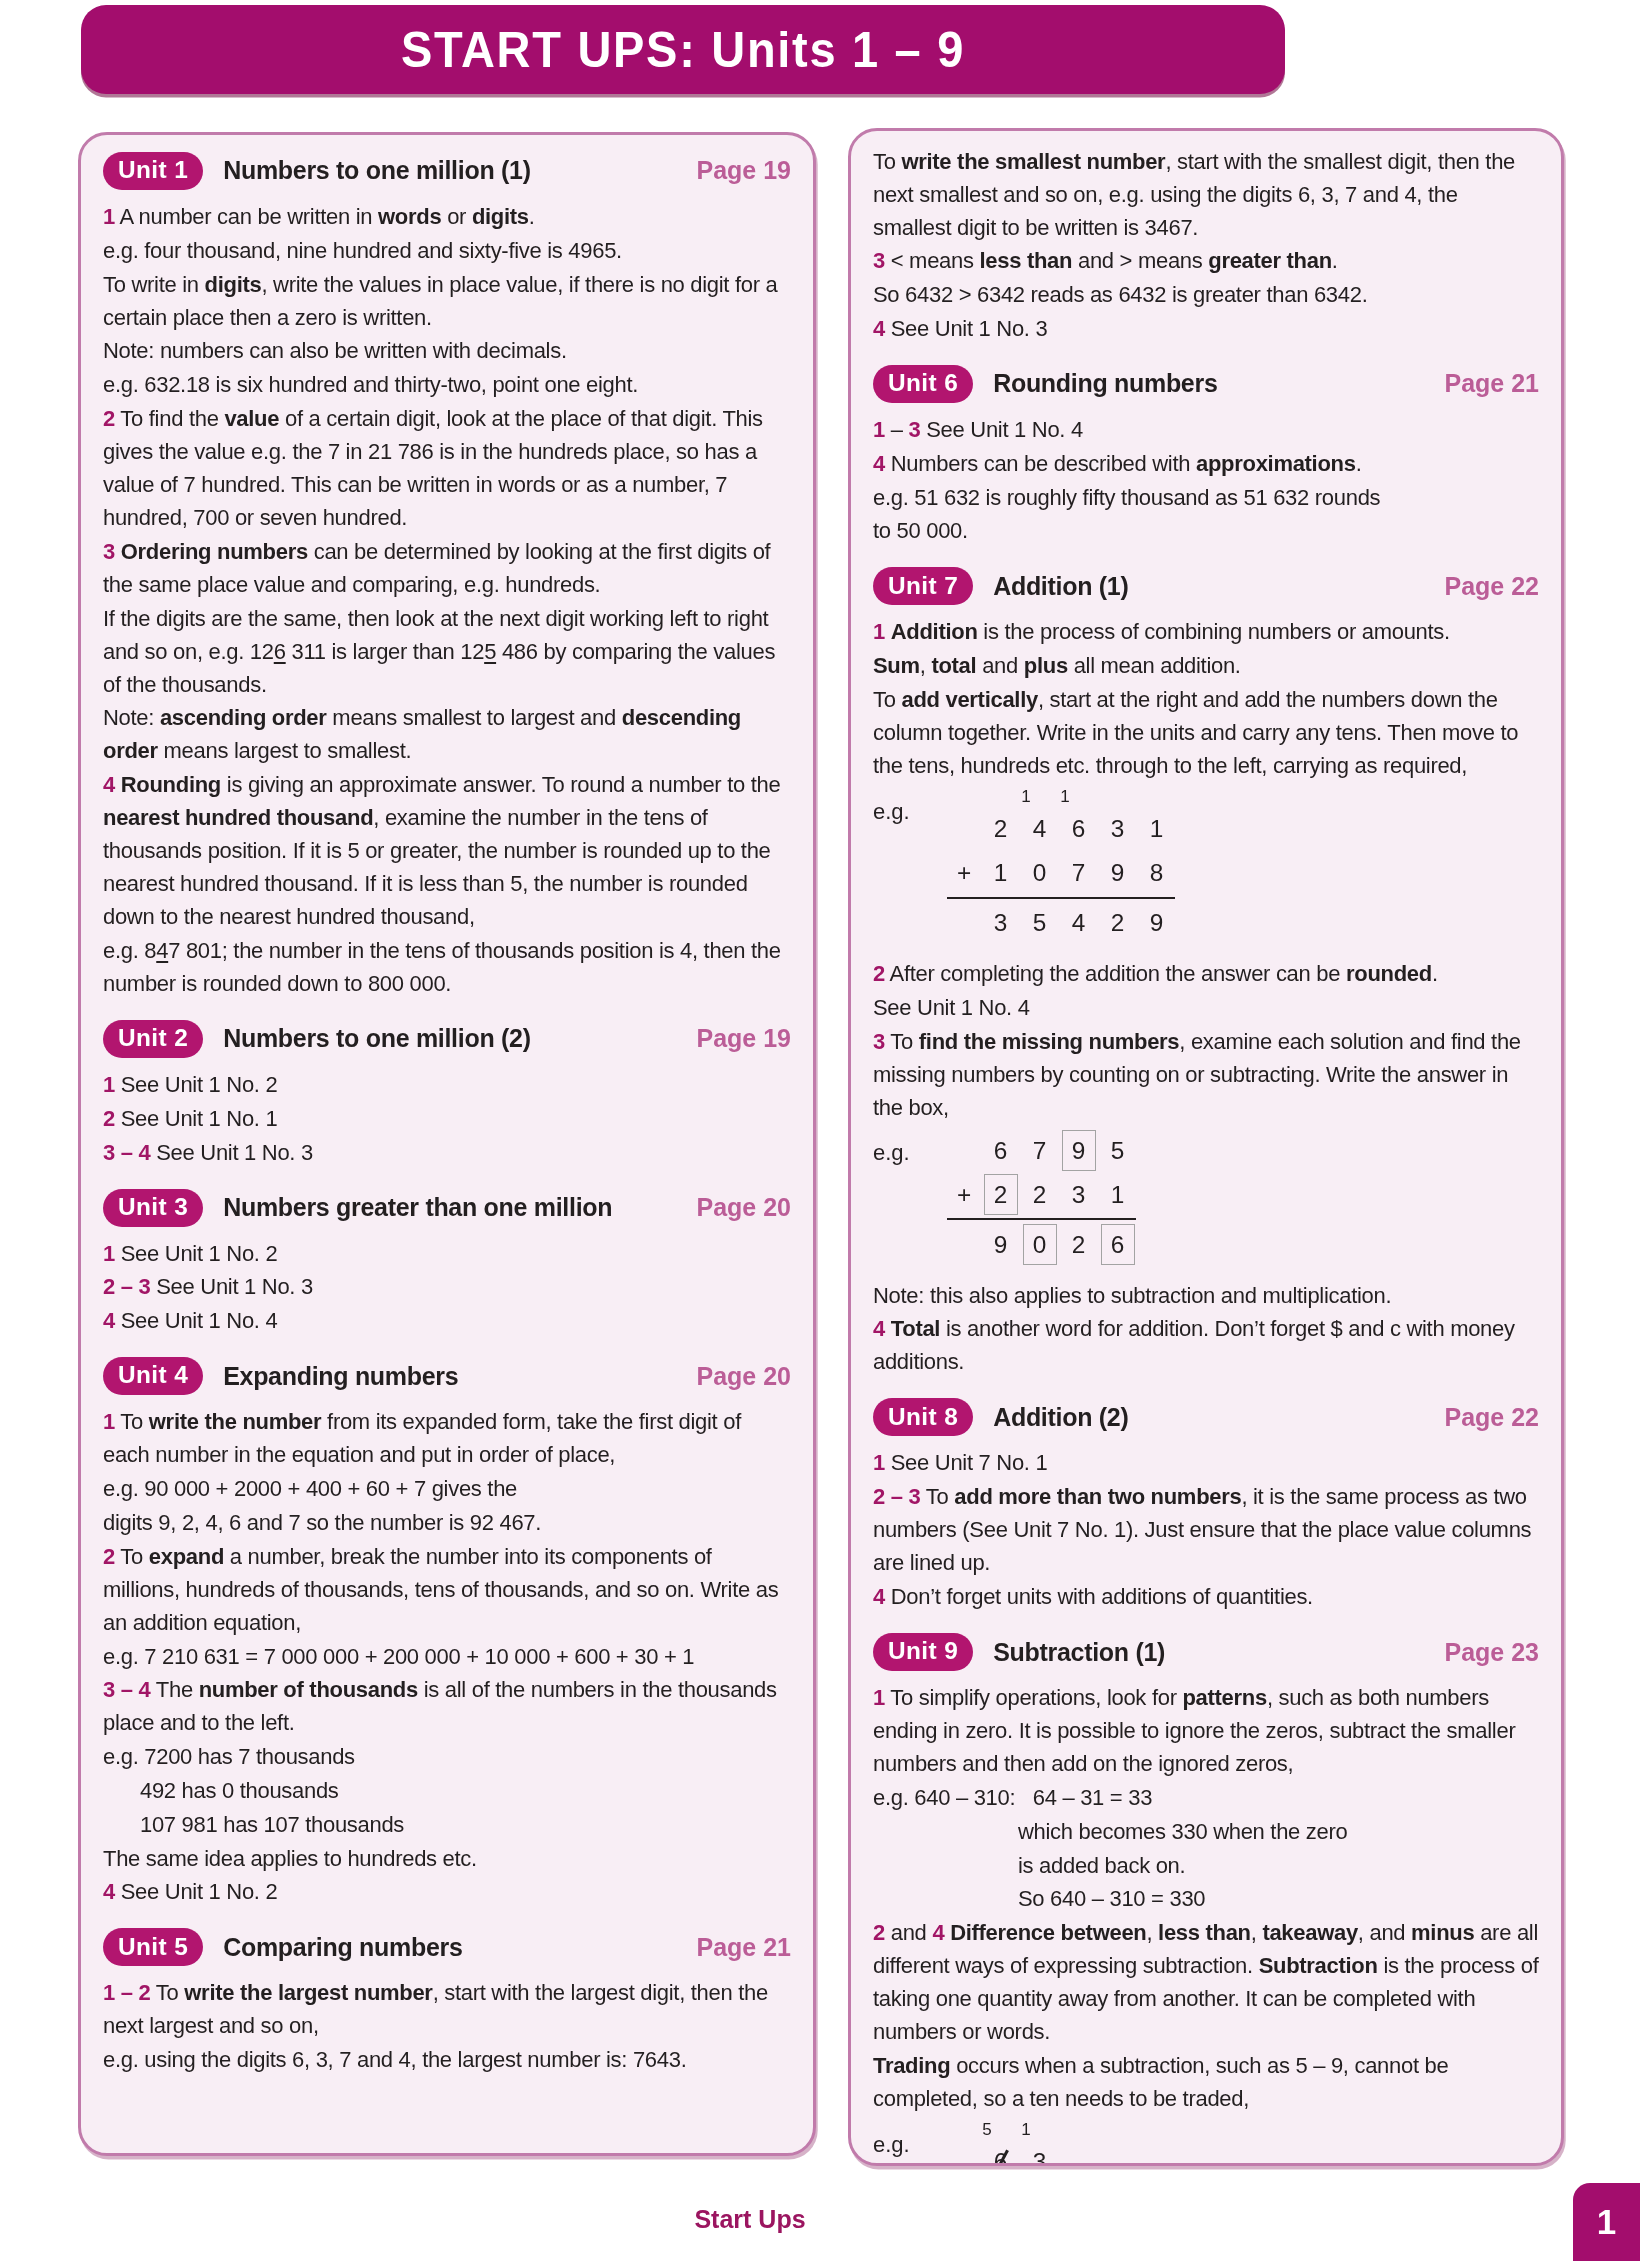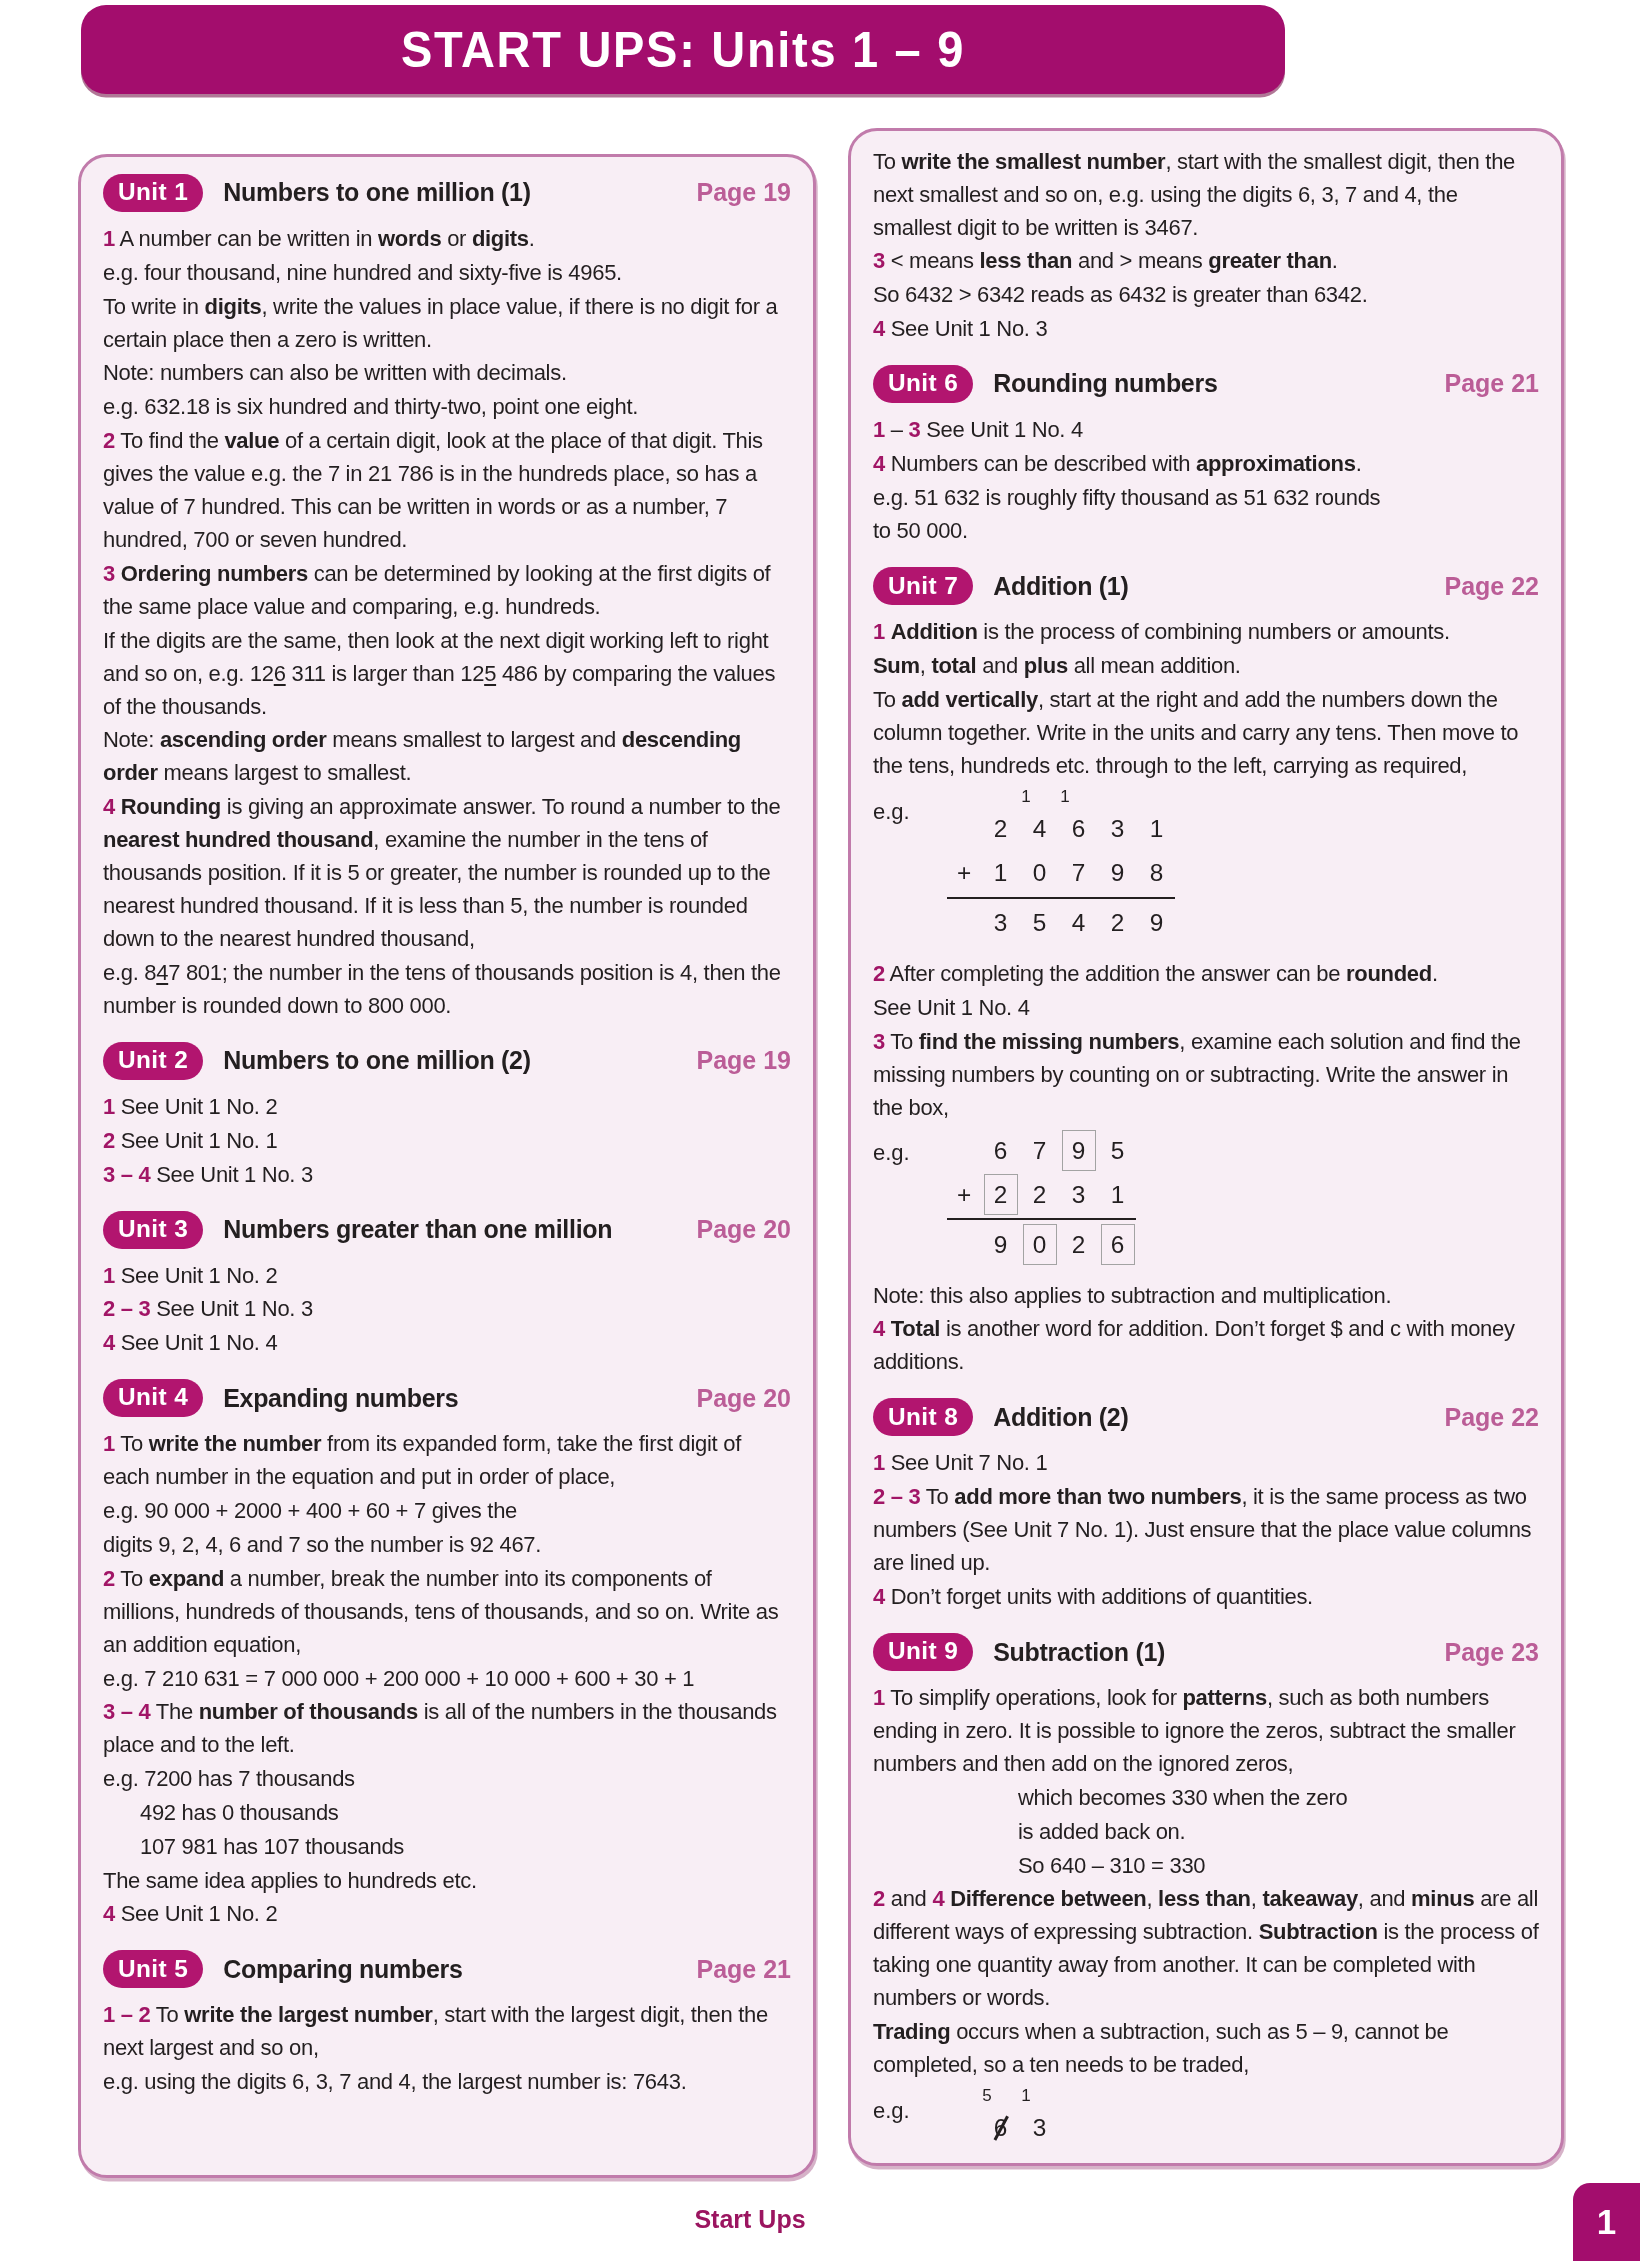--- a/index.html
+++ b/index.html
@@ -65,21 +65,21 @@
     color:#ffffff;font-weight:bold;font-size:35px;
   }
 </style>
 </head>
 <body>
 
 <div class="banner">
   <span class="banner-title">START UPS: Units 1 – 9</span>
 </div>
 
-<div class="panel" id="panel-0" style="left:78px;top:154px;width:738px;height:2024px;">
+<div class="panel" id="panel-0" style="left:78px;top:132px;width:738px;height:2024px;">
     <div class="unit-row">
       <span class="badge">Unit 1</span>
       <span class="u-title">Numbers to one million (1)</span>
       <span class="u-page">Page 19</span>
     </div>
     <p class="body"><span class="num">1</span> A number can be written in <b>words</b> or <b>digits</b>.</p>
     <p class="body">e.g. four thousand, nine hundred and sixty-five is 4965.</p>
     <p class="body">To write in <b>digits</b>, write the values in place value, if there is no digit for a certain place then a zero is written.</p>
     <p class="body">Note: numbers can also be written with decimals.</p>
     <p class="body">e.g. 632.18 is six hundred and thirty-two, point one eight.</p>
@@ -237,20 +237,21 @@
     </div>
     <p class="body"><span class="num">1</span> See Unit 7 No. 1</p>
     <p class="body"><span class="num">2 – 3</span> To <b>add more than two numbers</b>, it is the same process as two numbers (See Unit 7 No. 1). Just ensure that the place value columns are lined up.</p>
     <p class="body"><span class="num">4</span> Don’t forget units with additions of quantities.</p>
     <div class="unit-row">
       <span class="badge">Unit 9</span>
       <span class="u-title">Subtraction (1)</span>
       <span class="u-page">Page 23</span>
     </div>
     <p class="body"><span class="num">1</span> To simplify operations, look for <b>patterns</b>, such as both numbers ending in zero. It is possible to ignore the zeros, subtract the smaller numbers and then add on the ignored zeros,</p>
+    <p class="body">e.g. 640 – 310:&nbsp;&nbsp;&nbsp;64 – 31 = 33</p>
     <p class="body ind2">which becomes 330 when the zero</p>
     <p class="body ind2">is added back on.</p>
     <p class="body ind2">So 640 – 310 = 330</p>
     <p class="body"><span class="num">2</span> and <span class="num">4</span> <b>Difference between</b>, <b>less than</b>, <b>takeaway</b>, and <b>minus</b> are all different ways of expressing subtraction. <b>Subtraction</b> is the process of taking one quantity away from another. It can be completed with numbers or words.</p>
     <p class="body"><b>Trading</b> occurs when a subtraction, such as 5 – 9, cannot be completed, so a ten needs to be traded,</p>
     <div class="eg">
       <span class="eg-label">e.g.</span>
       <div class="sum">
         <div class="crow">
           <span class="cc cc-sp"></span>

